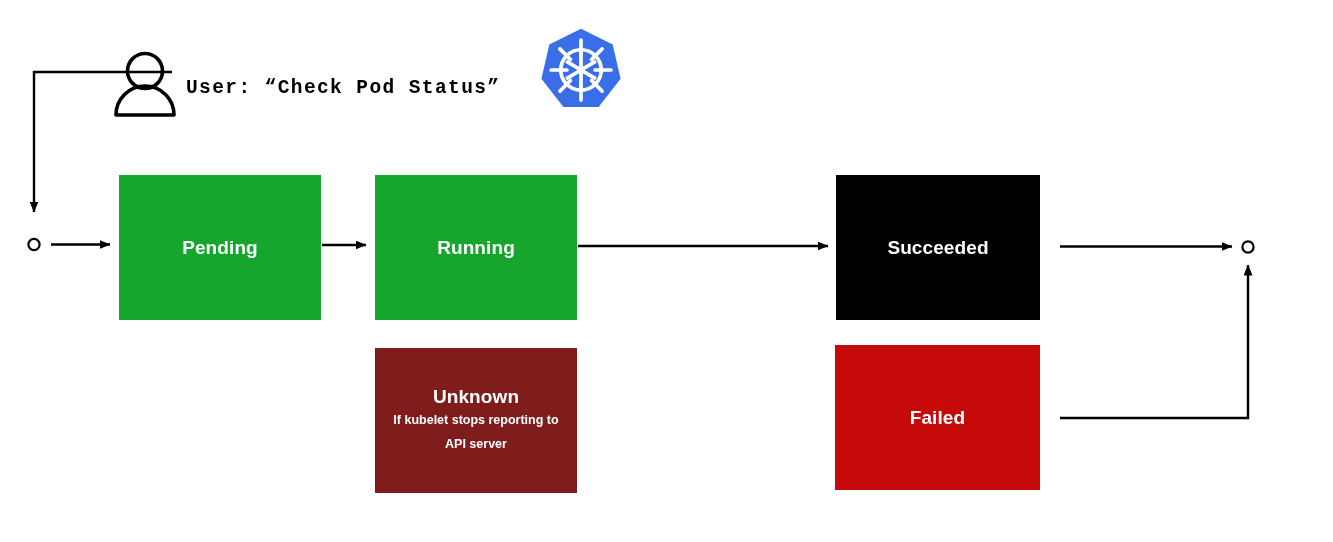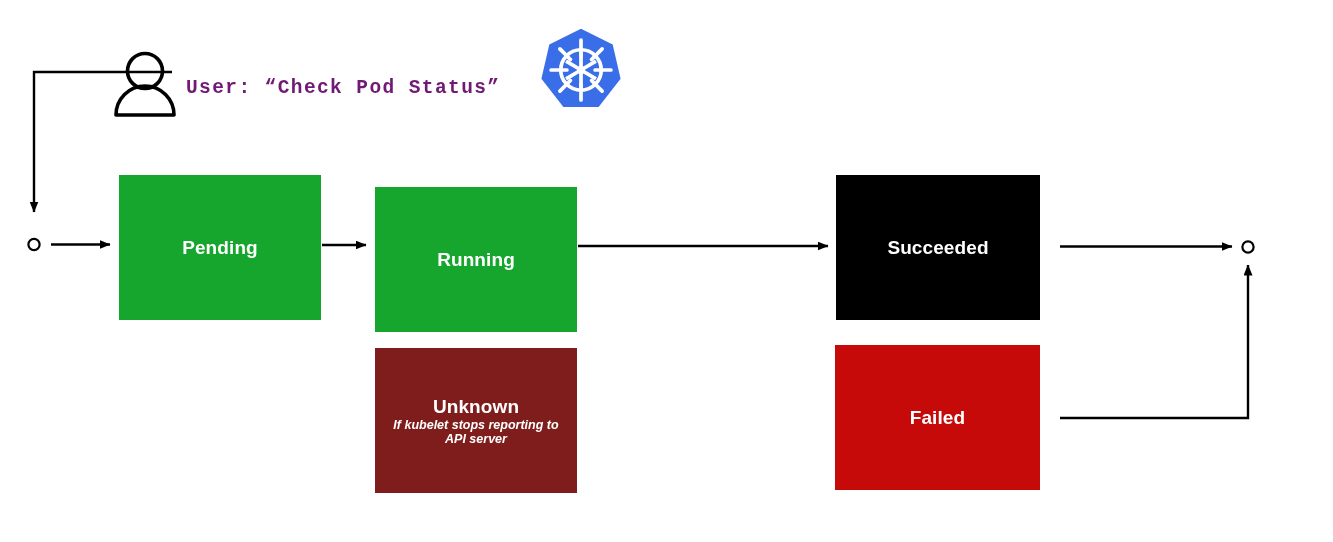--- a/index.html
+++ b/index.html
@@ -34,40 +34,39 @@
   .node-title {
     font-family: "Liberation Sans", sans-serif;
     font-weight: bold;
     font-size: 19px;
     line-height: 22px;
     letter-spacing: 0.1px;
   }
   .node-sub {
     font-family: "Liberation Sans", sans-serif;
     font-weight: bold;
-    font-style: italic;
     font-size: 12.5px;
-    line-height: 14px;
+    line-height: 24px;
     padding: 0 8px;
   }
   #box-pending  { left: 119px; top: 175px; width: 202px; height: 145px; }
   #box-running  { left: 375px; top: 175px; width: 202px; height: 145px; }
   #box-unknown  { left: 375px; top: 348px; width: 202px; height: 145px; }
   #box-succeeded{ left: 836px; top: 175px; width: 204px; height: 145px; }
   #box-failed   { left: 835px; top: 345px; width: 205px; height: 145px; }
 
   #user-label {
     position: absolute;
     left: 186px;
     top: 77px;
     font-family: "Liberation Mono", "DejaVu Sans Mono", monospace;
     font-weight: bold;
     font-size: 19.5px;
     letter-spacing: 1.4px;
-    color: #701a75;
+    color: #000000;
     white-space: nowrap;
   }
   #user-icon {
     position: absolute;
     left: 112px;
     top: 48px;
     width: 66px;
     height: 72px;
   }
   #k8s-logo {
@@ -145,21 +144,21 @@
     <line x1="50" y1="50" x2="33" y2="60"></line>
     <line x1="50" y1="50" x2="33" y2="40"></line>
   </g>
   <circle cx="50" cy="50" r="4.6" fill="#ffffff"></circle>
 </svg>
 
 <div class="node-box" id="box-pending" style="background-color: rgb(22, 165, 45); justify-content: center;">
   <div class="node-title">Pending</div>
 </div>
 
-<div class="node-box" id="box-running" style="background-color: rgb(22, 165, 45); margin-top: 12px;">
+<div class="node-box" id="box-running" style="background-color: rgb(22, 165, 45);">
   <div class="node-title">Running</div>
 </div>
 
 <div class="node-box" id="box-unknown" style="background-color: #7f1d1d;">
   <div class="node-title">Unknown</div>
   <div class="node-sub">If kubelet stops reporting to API server</div>
 </div>
 
 <div class="node-box" id="box-succeeded" style="background-color: #000000;">
   <div class="node-title">Succeeded</div>

